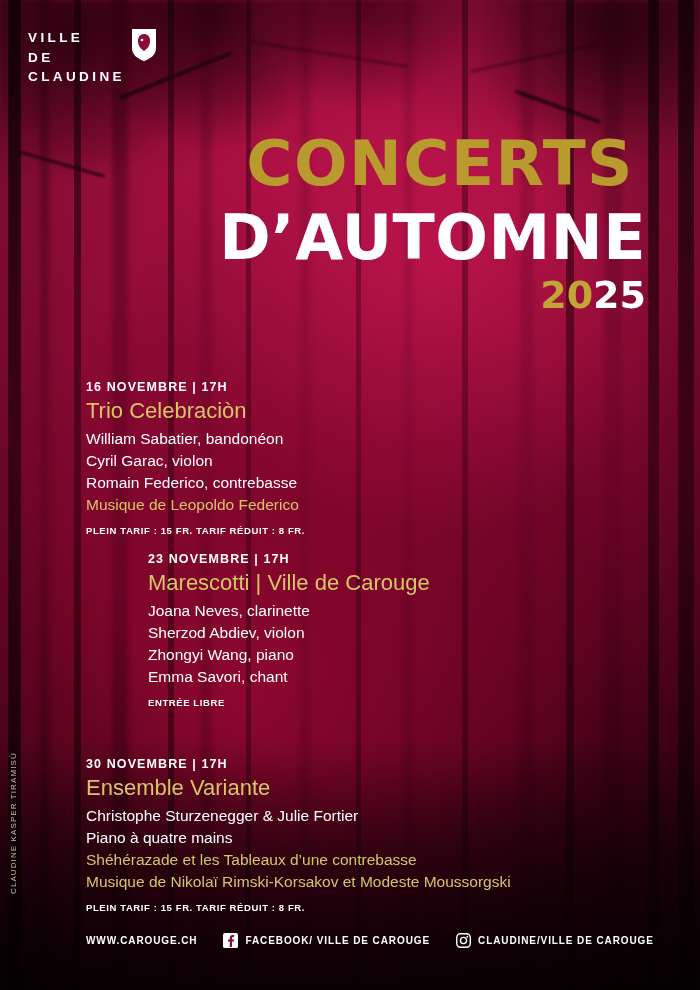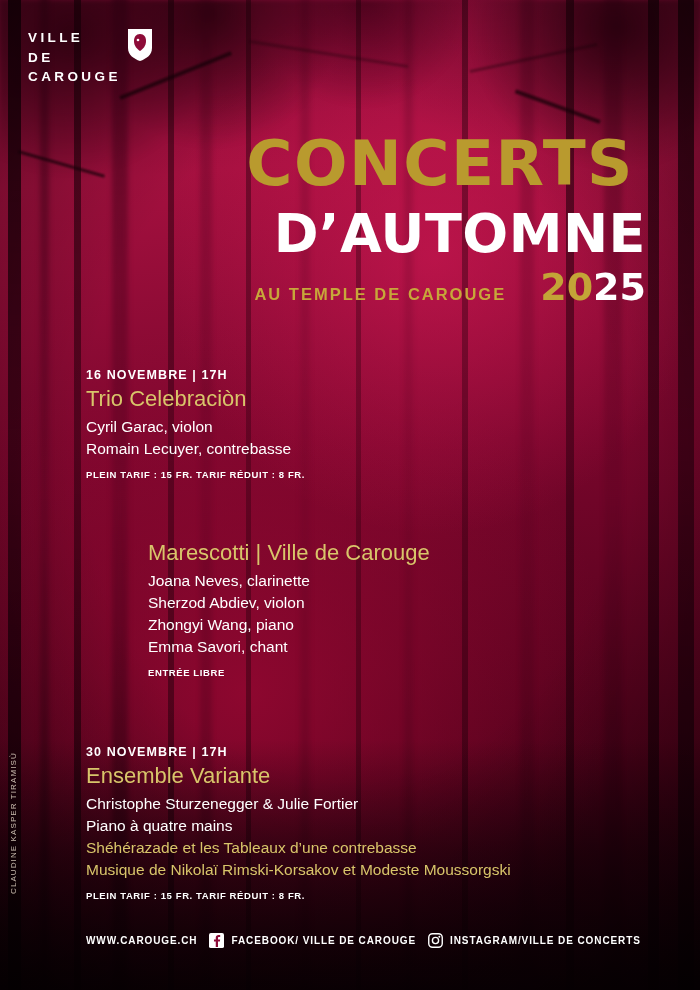--- a/index.html
+++ b/index.html
@@ -104,21 +104,21 @@
     font-size: 63px;
     letter-spacing: 1.5px;
     color: #b99a2e;
     line-height: 0.96;
     margin: 12px;
     text-transform: uppercase;
   }
   .t-automne {
     font-family: "DejaVu Sans", sans-serif;
     font-weight: 700;
-    font-size: 54px;
+    font-size: 62px;
     letter-spacing: 0.5px;
     color: #ffffff;
     line-height: 1.02;
     margin: 2px 0 0 0;
     text-transform: uppercase;
   }
   .t-sub-row {
     display: flex;
     align-items: baseline;
     justify-content: flex-end;
@@ -136,21 +136,21 @@
     font-family: "DejaVu Sans", sans-serif;
     font-size: 38px;
     font-weight: 700;
     letter-spacing: 0px;
     line-height: 1;
   }
   .y-20 { color: #c3a437; }
   .y-25 { color: #ffffff; margin-top: 43px; }
 
   
-  .entry { position: absolute; }
+  .entry { position: absolute; margin-top: 12px; }
   .entry-1 { left: 86px; top: 368px; }
   .entry-2 { left: 148px; top: 540px; }
   .entry-3 { left: 86px; top: 745px; }
 
   .e-date {
     font-size: 12.5px;
     font-weight: 700;
     letter-spacing: 1.1px;
     color: #ffffff;
     text-transform: uppercase;
@@ -200,21 +200,21 @@
     opacity: 0.85;
   }
 
   
   .footer {
     position: absolute;
     left: 86px;
     bottom: 42px;
     display: flex;
     align-items: center;
-    gap: 12px;
+    gap: 26px;
     color: #ffffff;
     font-size: 10px;
     font-weight: 700;
     letter-spacing: 0.9px;
   }
   .footer a, .footer span { color: #fff; text-decoration: none; }
   .f-item { display: flex; align-items: center; gap: 7px; }
   .f-ico { width: 15px; height: 15px; flex: none; display: block; }
 </style>
 </head>
@@ -251,48 +251,50 @@
   </div>
 
   <div class="ground"></div>
   <div class="vignette"></div>
 
   <div class="logo">
     <div class="logo-row">
       <div class="logo-words">
         <div>VILLE</div>
         <div>DE</div>
-        <div>CAROUGE</div>
+        <div>CLAUDINE</div>
       </div>
       <svg class="logo-crest" viewBox="0 0 26 34">
         <path d="M1 1 H25 V20 C25 27 19 31 13 33 C7 31 1 27 1 20 Z" fill="#ffffff"></path>
         <path d="M13 6 C9 6 7 9 7 13 c0 5 3 8 6 10 3-2 6-5 6-10 0-4-2-7-6-7z" fill="#8d0b38"></path>
         <circle cx="11" cy="12" r="1.3" fill="#ffffff"></circle>
       </svg>
     </div>
   </div>
 
   <div class="title-block">
     <h1 class="t-concerts">CONCERTS</h1>
     <div class="t-automne">D’AUTOMNE</div>
     <div class="t-sub-row">
-      <div class="t-temple">AU TEMPLE DE CAROUGE</div>
       <div class="t-year"><span class="y-20">20</span><span class="y-25">25</span></div>
     </div>
   </div>
 
   <div class="entry entry-1">
     <div class="e-date">16 NOVEMBRE | 17H</div>
     <div class="e-name">Trio Celebraciòn</div>
+    <div class="e-person">William Sabatier, bandonéon</div>
     <div class="e-person">Cyril Garac, violon</div>
-    <div class="e-person">Romain Lecuyer, contrebasse</div>
+    <div class="e-person">Romain Federico, contrebasse</div>
+    <div class="e-work">Musique de Leopoldo Federico</div>
     <div class="e-price">PLEIN TARIF : 15 FR. TARIF RÉDUIT : 8 FR.</div>
   </div>
 
   <div class="entry entry-2">
+    <div class="e-date">23 NOVEMBRE | 17H</div>
     <div class="e-name two-line">Marescotti | Ville de Carouge</div>
     <div class="e-person">Joana Neves, clarinette</div>
     <div class="e-person">Sherzod Abdiev, violon</div>
     <div class="e-person">Zhongyi Wang, piano</div>
     <div class="e-person">Emma Savori, chant</div>
     <div class="e-price">ENTRÉE LIBRE</div>
   </div>
 
   <div class="entry entry-3">
     <div class="e-date">30 NOVEMBRE | 17H</div>
@@ -316,17 +318,17 @@
         <path d="M9.6 15V9.1h2l.3-2.3H9.6V5.4c0-.66.2-1.1 1.13-1.1h1.2V2.2A16 16 0 0 0 10.2 2.1C8.4 2.1 7.2 3.2 7.2 5.1v1.7H5.3v2.3h1.9V15z" fill="#8d0b38"></path>
       </svg>
       <span>FACEBOOK/ VILLE DE CAROUGE</span>
     </div>
     <div class="f-item">
       <svg class="f-ico" viewBox="0 0 16 16">
         <rect x="0.8" y="0.8" width="14.4" height="14.4" rx="4" fill="none" stroke="#ffffff" stroke-width="1.5"></rect>
         <circle cx="8" cy="8" r="3.3" fill="none" stroke="#ffffff" stroke-width="1.5"></circle>
         <circle cx="12.1" cy="3.9" r="1.05" fill="#ffffff"></circle>
       </svg>
-      <span>INSTAGRAM/VILLE DE CONCERTS</span>
+      <span>CLAUDINE/VILLE DE CAROUGE</span>
     </div>
   </div>
 
 </div>
 
 </body></html>

